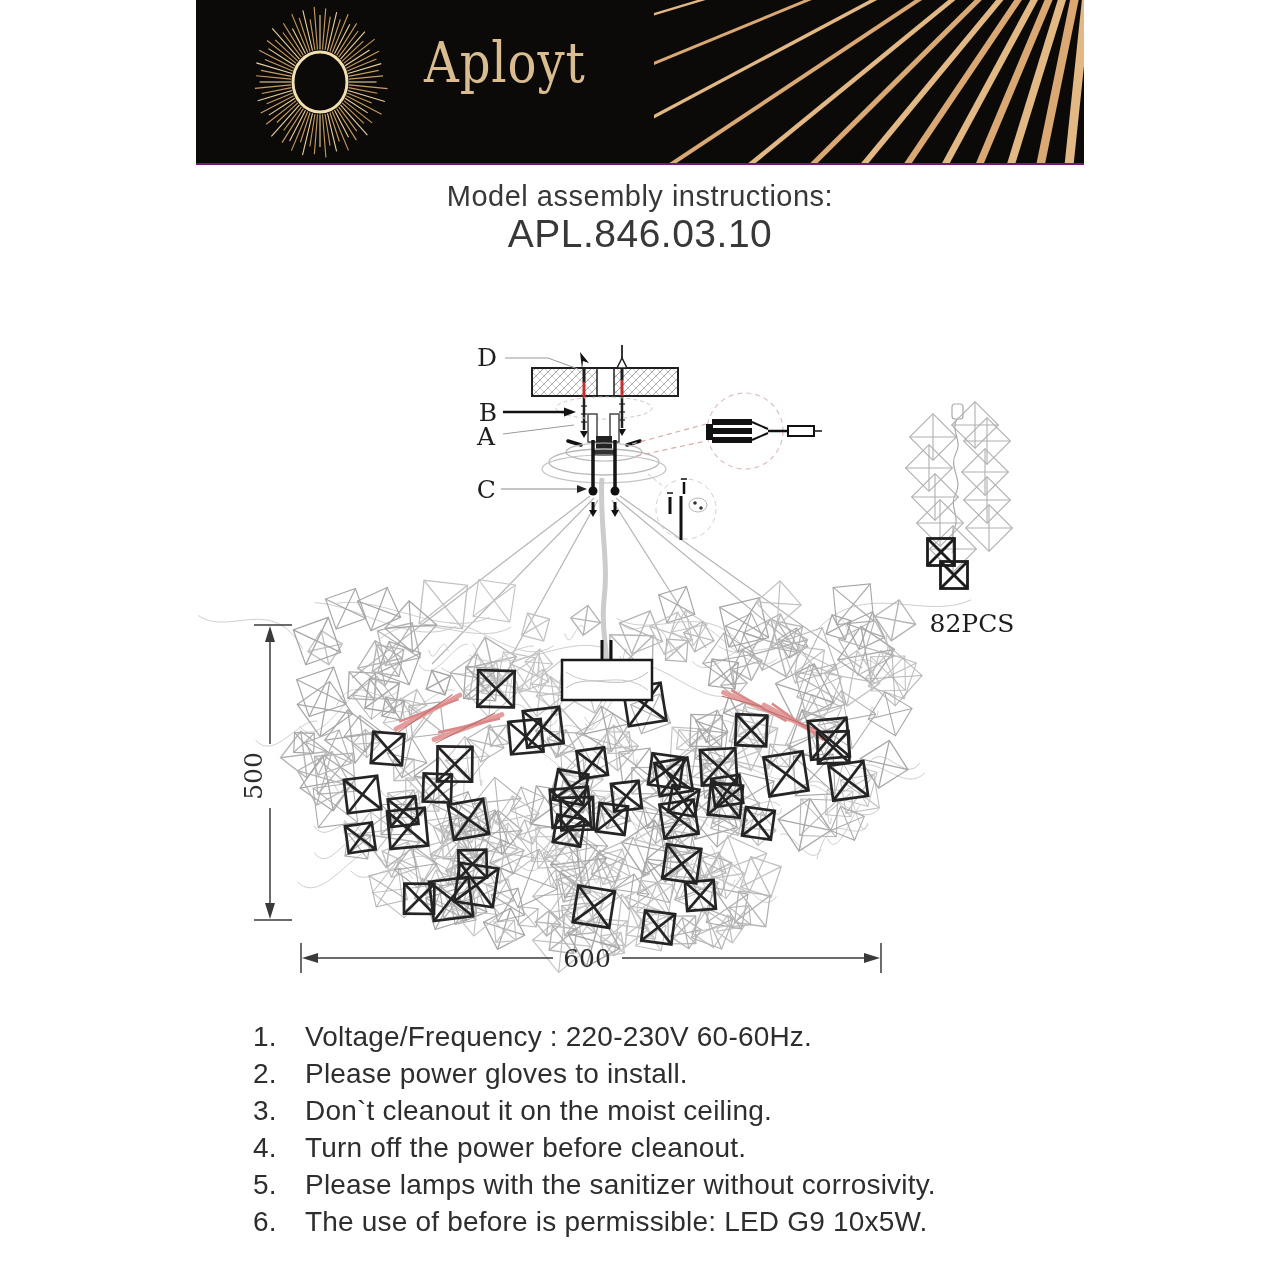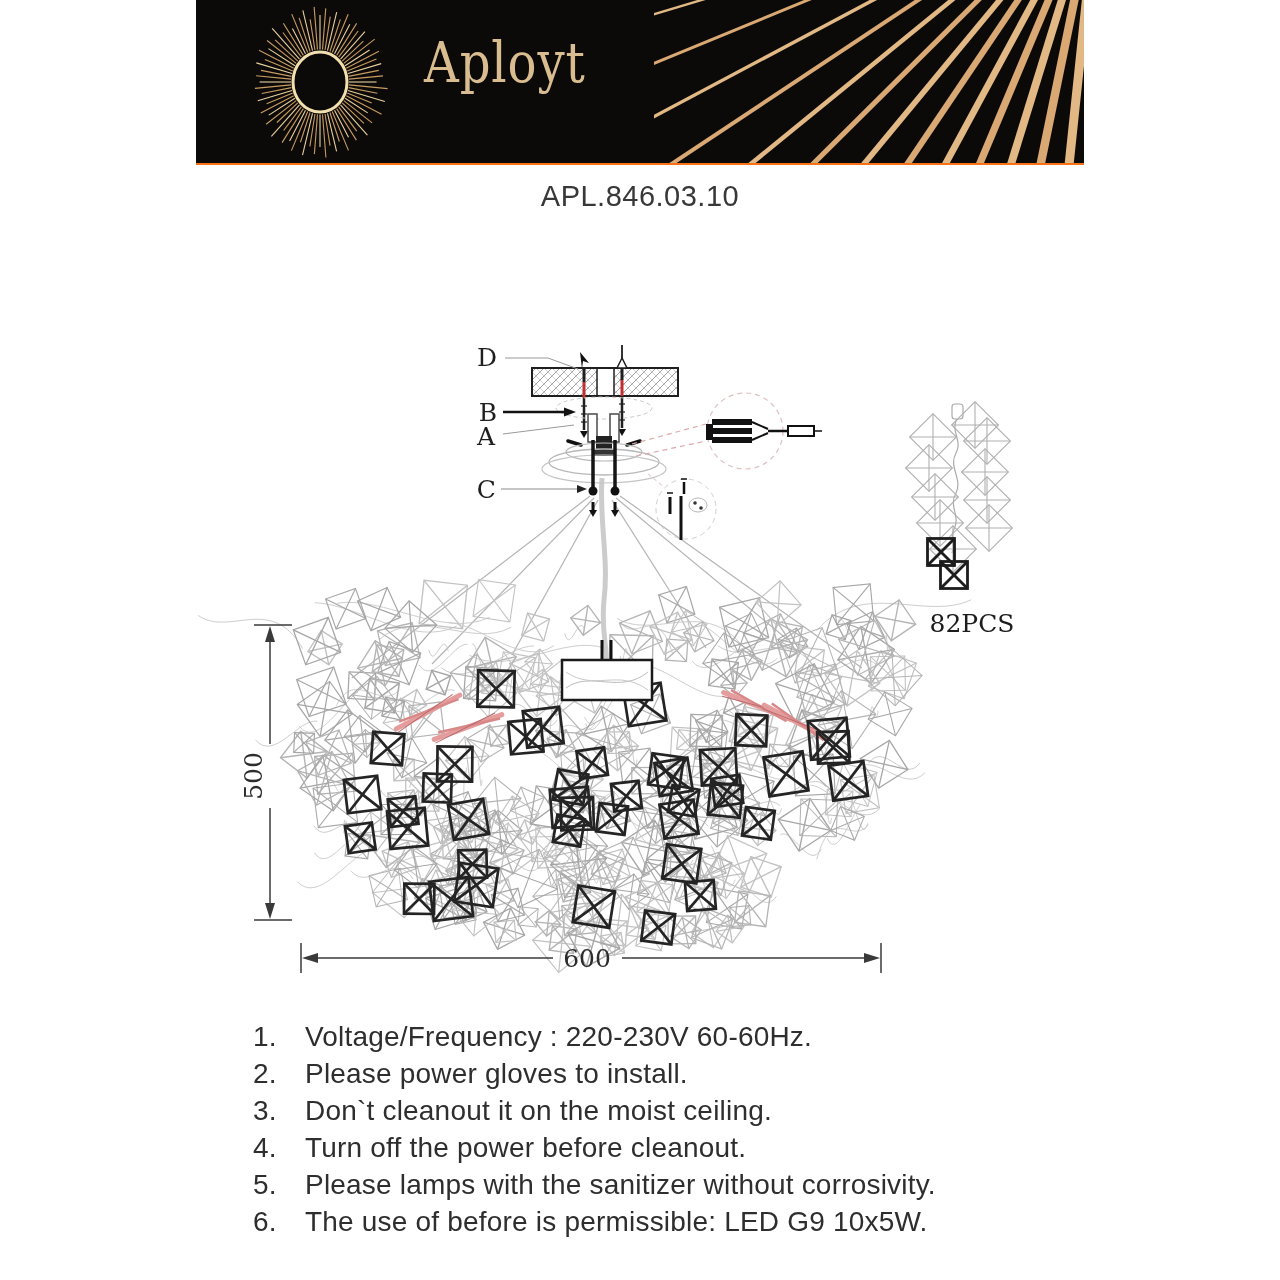--- a/index.html
+++ b/index.html
@@ -3,33 +3,33 @@
 <meta charset="utf-8">
 <style>
   html,body{margin:0;padding:0;}
   body{
     width:1280px;height:1280px;position:relative;background:#ffffff;
     font-family:"Liberation Sans",sans-serif;overflow:hidden;
   }
   
   .brand-header{
     position:absolute;left:196px;top:0;width:888px;height:163px;
-    background:#0c0a08;overflow:hidden;border-bottom:2px solid #f97316;
+    background:#0c0a08;overflow:hidden;border-bottom:2px solid #701a75;
   }
   .brand-name{
     position:absolute;left:228px;top:30px;
     font-family:"DejaVu Serif",serif;font-size:56px;font-weight:400;
     color:#d9bd90;letter-spacing:1px;transform:scaleX(.86);transform-origin:left top;
   }
   .logo-svg{position:absolute;left:14px;top:0;}
   .rays-svg{position:absolute;right:0;top:0;}
   
   .title-block{position:absolute;left:0;top:178px;width:1280px;text-align:center;color:#383838;}
   .title-line{font-size:29px;letter-spacing:.5px;line-height:37px;}
-  .model-line{font-size:29px;letter-spacing:.5px;line-height:37px;}
+  .model-line{font-size:39px;letter-spacing:.5px;line-height:37px;}
   
   .diagram-svg{position:absolute;left:0;top:0;width:1280px;height:1280px;}
   
   .instructions{position:absolute;left:253px;top:1022px;width:820px;color:#2e2e2e;}
   .instr-row{display:flex;font-size:28px;line-height:29px;margin-bottom:8px;letter-spacing:.2px;}
   .instr-num{width:52px;flex:none;}
   .instr-text{flex:1;}
 </style>
 </head>
 <body>
@@ -124,20 +124,21 @@
       <line x1="445" y1="-120" x2="-112.96003186700943" y2="335.0610979186925" stroke="#e2b984" stroke-width="4.6"></line>
       <line x1="445" y1="-120" x2="-154.70329331127164" y2="278.4419154552078" stroke="#d9a873" stroke-width="4.05"></line>
       <line x1="445" y1="-120" x2="-190.72226685842725" y2="218.0195252058416" stroke="#e2b984" stroke-width="3.5"></line>
       <line x1="445" y1="-120" x2="-220.6731442008654" y2="154.3706709721975" stroke="#d9a873" stroke-width="2.9499999999999993"></line>
       <line x1="445" y1="-120" x2="-244.27003822308836" y2="88.10289380001993" stroke="#e2b984" stroke-width="2.3999999999999995"></line>
       <line x1="445" y1="-120" x2="-261.28771185141795" y2="19.848732878379792" stroke="#d9a873" stroke-width="1.8499999999999996"></line>
     </svg>
 </div>
 
 <div class="title-block">
+  <div class="title-line">Model assembly instructions:</div>
   <div class="model-line">APL.846.03.10</div>
 </div>
 
 <svg class="diagram-svg" viewBox="0 0 1280 1280">
   <defs>
     <pattern id="hatch" patternUnits="userSpaceOnUse" width="8" height="8">
       <path d="M0,8 L8,0" stroke="#a0a0a0" stroke-width="1" fill="none"></path>
       <path d="M0,0 L8,8" stroke="#c6c6c6" stroke-width="0.8" fill="none"></path>
     </pattern>
   </defs>

